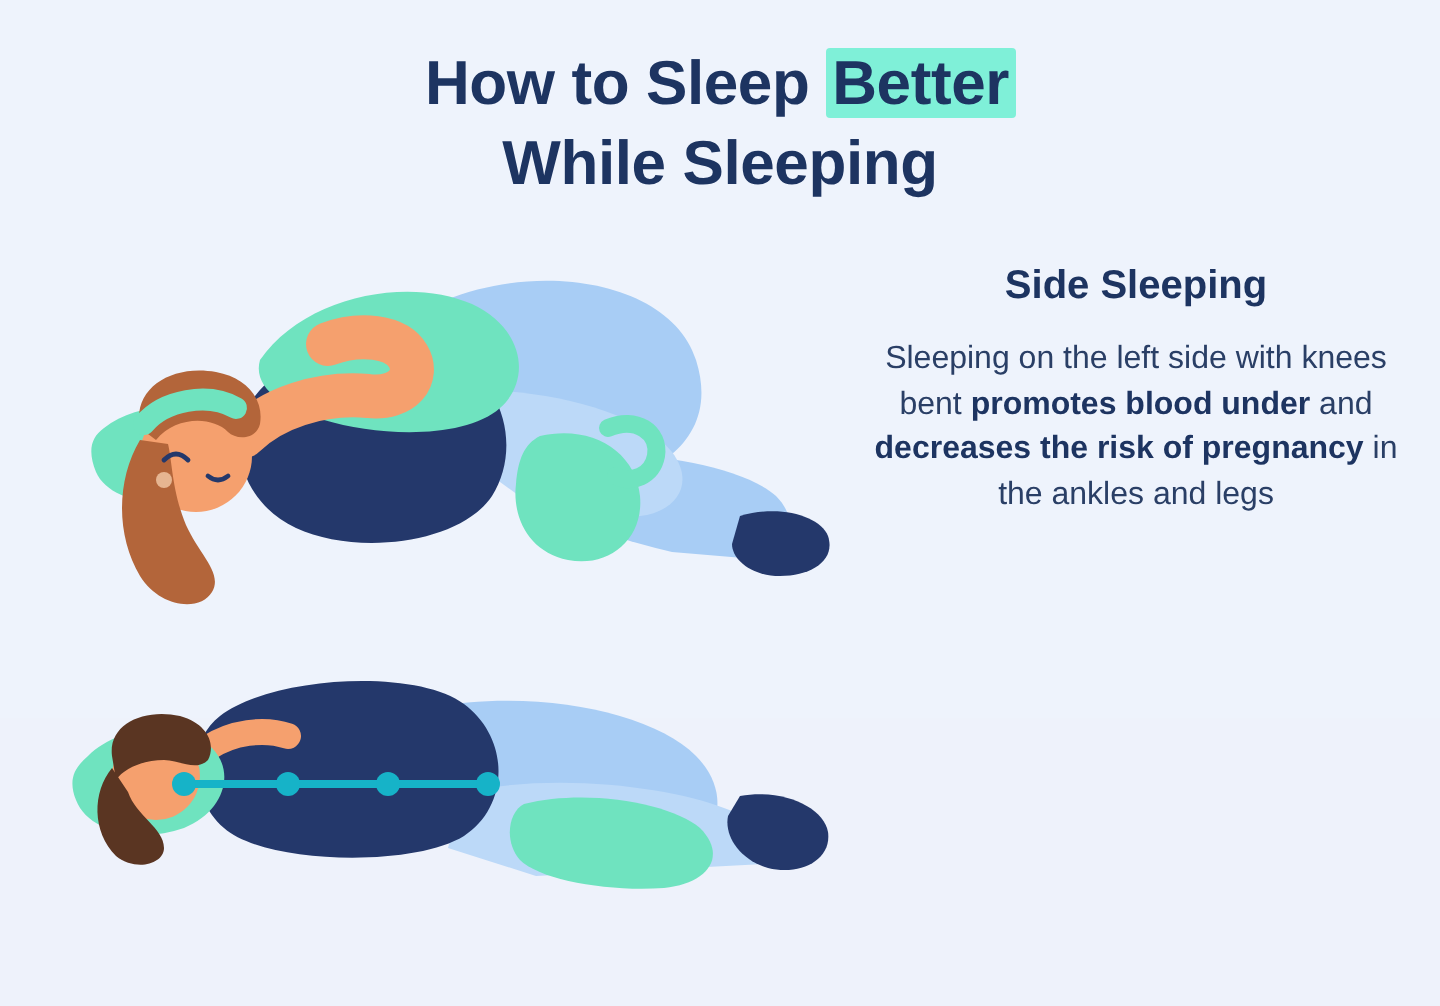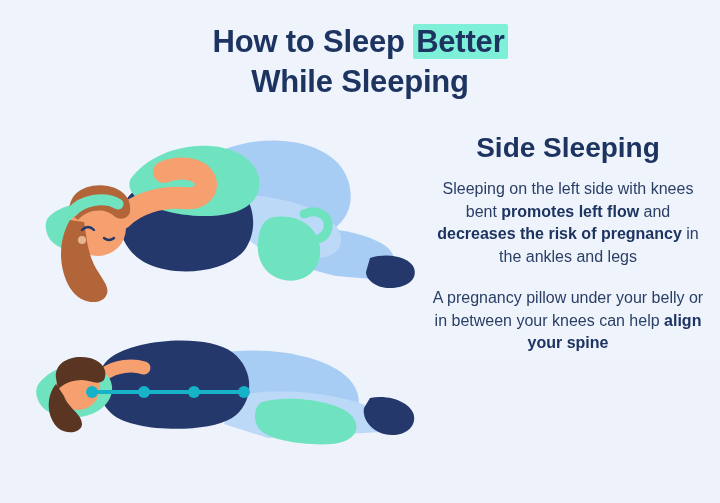--- a/index.html
+++ b/index.html
@@ -43,21 +43,21 @@
   
   .right-col {
     position: absolute;
     left: 432px;
     top: 132px;
     width: 272px;
     text-align: center;
     color: #1d3461;
   }
   .section-heading {
-    font-size: 28px;
+    font-size: 20px;
     font-weight: bold;
     color: #1d3461;
     margin-bottom: 14px;
   }
   .para {
     font-size: 16px;
     line-height: 1.42;
     color: #2a3f66;
     margin-bottom: 18px;
   }
@@ -92,26 +92,23 @@
     <div class="title-line">
       <span>How to Sleep </span><span class="hl">Better</span>
     </div>
     <div class="title-line">While Sleeping</div>
   </div>
 
   <div class="right-col">
     <div class="section-heading">Side Sleeping</div>
 
     <div class="para">
-      <span>Sleeping on the left side with knees bent </span><b>promotes left flow</b><span> and </span><b>decreases the risk of pregnancy</b><span> in the ankles and legs</span>
+      <span>Sleeping on the left side with knees bent </span><b>promotes blood under</b><span> and </span><b>decreases the risk of pregnancy</b><span> in the ankles and legs</span>
     </div>
 
-    <div class="para">
-      <span>A pregnancy pillow under your belly or in between your knees can help </span><b>align your spine</b><span></span>
-    </div>
   </div>
 
   <div class="illus" id="illus-top">
     <svg width="410" height="200" viewBox="0 0 410 200" xmlns="http://www.w3.org/2000/svg">
 
       <path d="M205 42 C255 22 318 34 330 72 C342 110 312 128 286 134 L250 142 L238 108 L205 90 Z" fill="#a8cdf5"></path>
 
       <path d="M262 120 C300 116 352 124 370 140 C382 152 378 168 366 172 L318 168 C292 162 262 152 250 140 Z" fill="#a8cdf5"></path>
 
       <path d="M352 150 C372 144 392 150 396 160 C400 172 388 180 372 180 C358 180 348 172 348 164 Z" fill="#24386b"></path>

